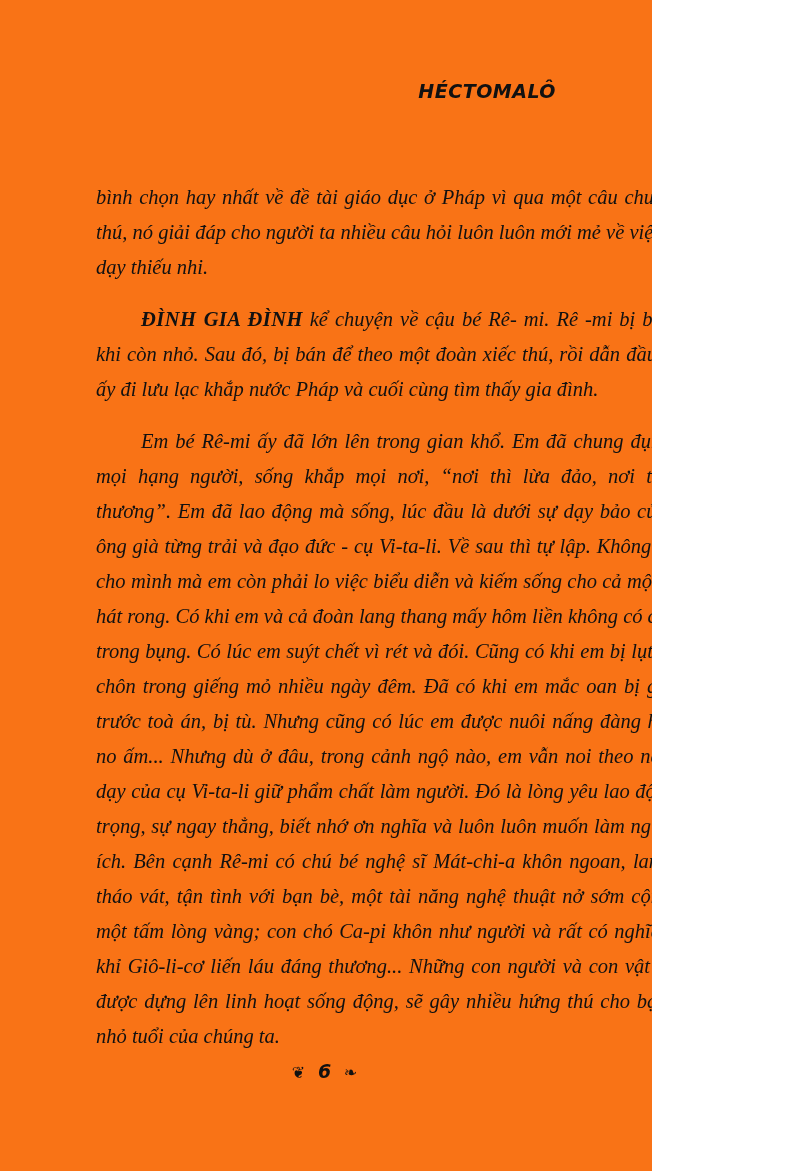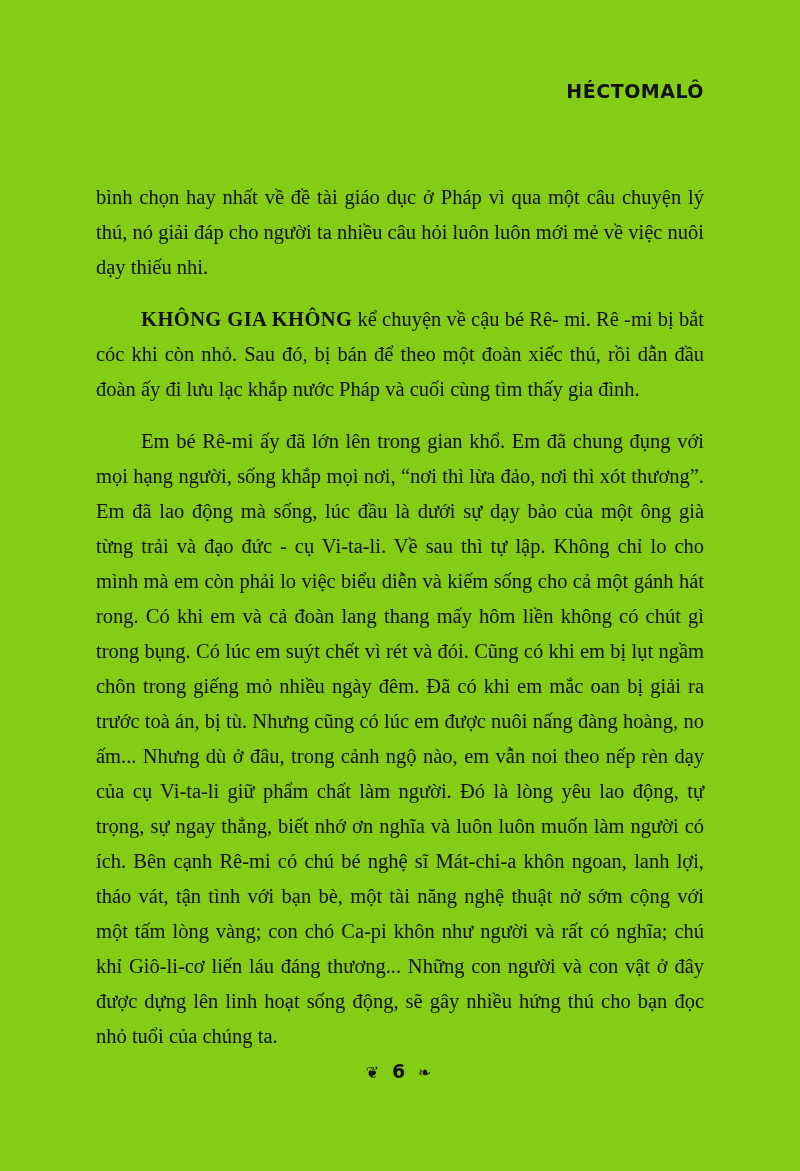--- a/index.html
+++ b/index.html
@@ -2,26 +2,27 @@
 <html><head>
 <meta charset="utf-8">
 <style>
   html, body {
     margin: 0;
     padding: 0;
     background: #ffffff;
   }
   .page {
     position: relative;
-    width: 800px;
+    width: 652px;
     height: 1171px;
-    background: #84cc16;
+    background: #f97316;
     font-family: "Liberation Serif", serif;
     color: #111111;
     overflow: hidden;
+    font-style: italic;
   }
   .running-head {
     position: absolute;
     top: 80px;
     right: 96px;
     font-family: "DejaVu Sans", sans-serif;
     font-weight: bold;
     font-size: 19px;
     letter-spacing: 0.5px;
     color: #111111;
@@ -76,21 +77,21 @@
 
   <div class="running-head">HÉCTOMALÔ</div>
 
   <div class="body-text">
 
     <p>
       <span>bình chọn hay nhất về đề tài giáo dục ở Pháp vì qua một câu chuyện lý thú, nó giải đáp cho người ta nhiều câu hỏi luôn luôn mới mẻ về việc nuôi dạy thiếu nhi.</span>
     </p>
 
     <p class="indent">
-      <span class="smallcaps-bold">KHÔNG GIA KHÔNG</span><span> kể chuyện về cậu bé Rê- mi. Rê -mi bị bắt cóc khi còn nhỏ. Sau đó, bị bán để theo một đoàn xiếc thú, rồi dẫn đầu đoàn ấy đi lưu lạc khắp nước Pháp và cuối cùng tìm thấy gia đình.</span>
+      <span class="smallcaps-bold">ĐÌNH GIA ĐÌNH</span><span> kể chuyện về cậu bé Rê- mi. Rê -mi bị bắt cóc khi còn nhỏ. Sau đó, bị bán để theo một đoàn xiếc thú, rồi dẫn đầu đoàn ấy đi lưu lạc khắp nước Pháp và cuối cùng tìm thấy gia đình.</span>
     </p>
 
     <p class="indent">
       <span>Em bé Rê-mi ấy đã lớn lên trong gian khổ. Em đã chung đụng với mọi hạng người, sống khắp mọi nơi, “nơi thì lừa đảo, nơi thì xót thương”. Em đã lao động mà sống, lúc đầu là dưới sự dạy bảo của một ông già từng trải và đạo đức - cụ Vi-ta-li. Về sau thì tự lập. Không chỉ lo cho mình mà em còn phải lo việc biểu diễn và kiếm sống cho cả một gánh hát rong. Có khi em và cả đoàn lang thang mấy hôm liền không có chút gì trong bụng. Có lúc em suýt chết vì rét và đói. Cũng có khi em bị lụt ngầm chôn trong giếng mỏ nhiều ngày đêm. Đã có khi em mắc oan bị giải ra trước toà án, bị tù. Nhưng cũng có lúc em được nuôi nấng đàng hoàng, no ấm... Nhưng dù ở đâu, trong cảnh ngộ nào, em vẫn noi theo nếp rèn dạy của cụ Vi-ta-li giữ phẩm chất làm người. Đó là lòng yêu lao động, tự trọng, sự ngay thẳng, biết nhớ ơn nghĩa và luôn luôn muốn làm người có ích. Bên cạnh Rê-mi có chú bé nghệ sĩ Mát-chi-a khôn ngoan, lanh lợi, tháo vát, tận tình với bạn bè, một tài năng nghệ thuật nở sớm cộng với một tấm lòng vàng; con chó Ca-pi khôn như người và rất có nghĩa; chú khỉ Giô-li-cơ liến láu đáng thương... Những con người và con vật ở đây được dựng lên linh hoạt sống động, sẽ gây nhiều hứng thú cho bạn đọc nhỏ tuổi của chúng ta.</span>
     </p>
 
   </div>
 
   <div class="folio">
     <span class="orn">❦</span>

